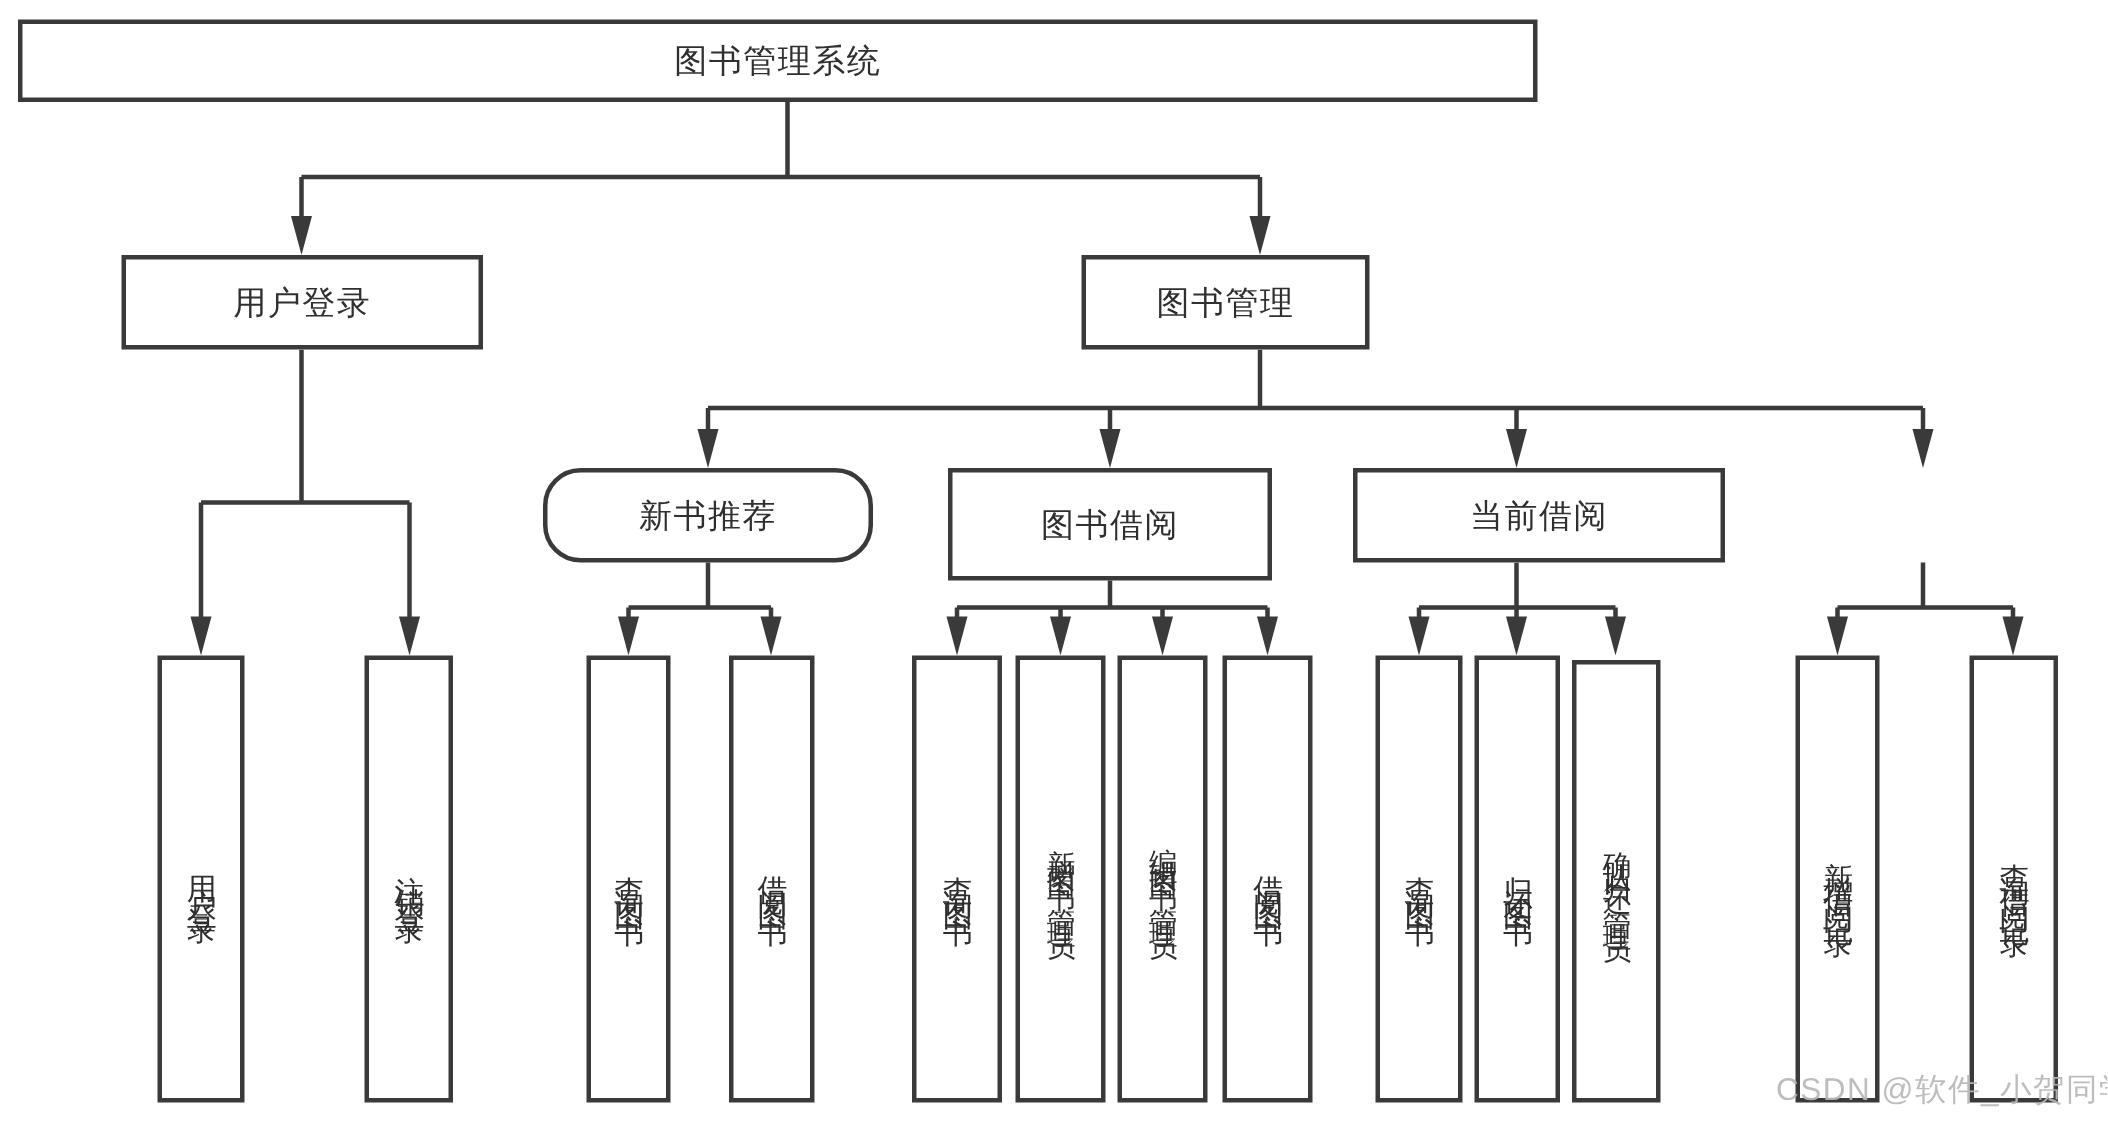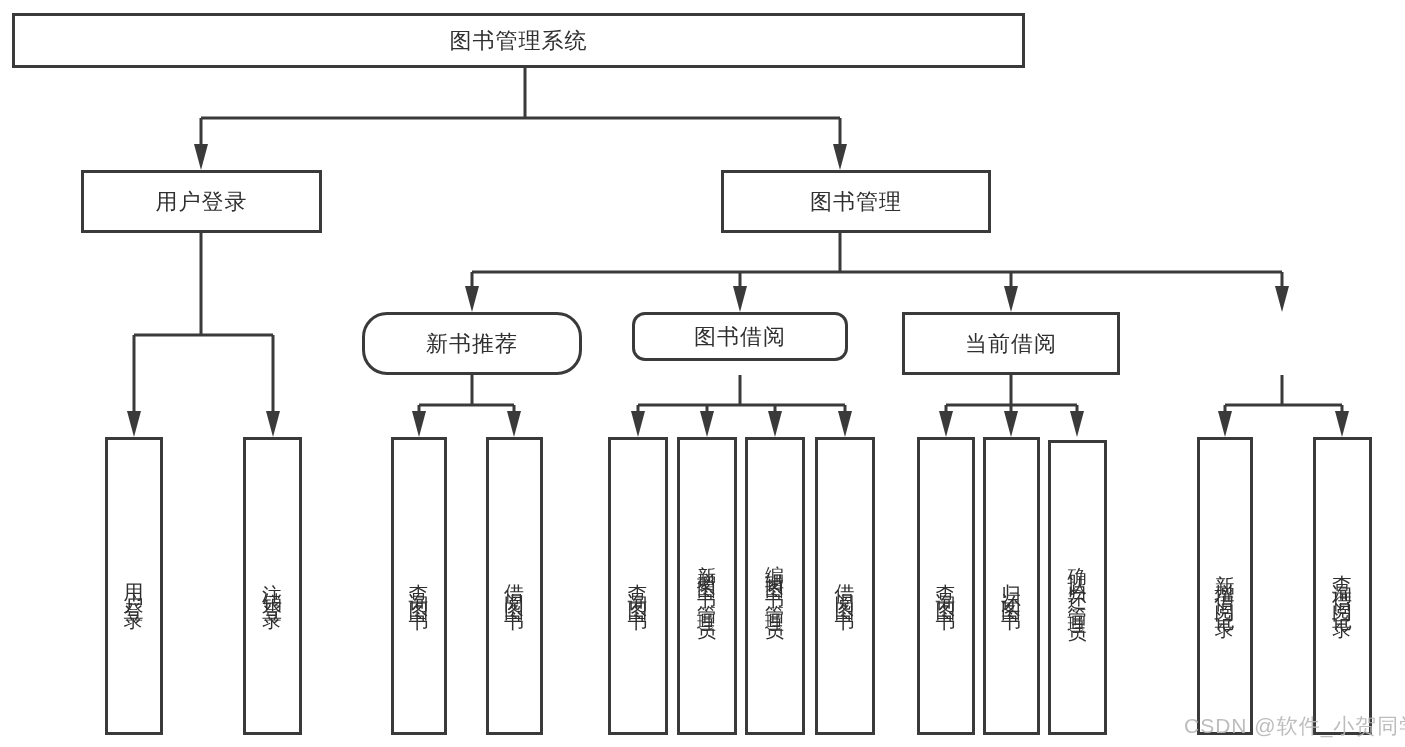--- a/index.html
+++ b/index.html
@@ -74,31 +74,31 @@
     <polygon points="1335,411 1349,411 1342,437"></polygon>
   </svg>
 
   <div class="box h" style="left:12px;top:13px;width:1013px;height:55px;">
     <span>图书管理系统</span>
   </div>
 
   <div class="box h" style="left:81px;top:170px;width:241px;height:63px;">
     <span>用户登录</span>
   </div>
-  <div class="box h" style="left:721px;top:170px;width:270px;height:63px;align-items:center;">
+  <div class="box h" style="left:721px;top:170px;width:192px;height:63px;align-items:center;">
     <span>图书管理</span>
   </div>
 
   <div class="box h" style="left:362px;top:312px;width:220px;height:63px;border-radius:25px;">
     <span>新书推荐</span>
   </div>
-  <div class="box h" style="left:632px;top:312px;width:216px;height:49px;border-radius:13px;">
+  <div class="box h" style="left:632px;top:312px;width:216px;height:75px;">
     <span>图书借阅</span>
   </div>
-  <div class="box h" style="left:902px;top:312px;width:218px;height:63px;">
+  <div class="box h" style="left:902px;top:312px;width:248px;height:63px;">
     <span>当前借阅</span>
   </div>
 
   <div class="box v" style="left:105px;top:437px;width:58px;height:298px;">
     <span>用户登录</span>
   </div>
   <div class="box v" style="left:243px;top:437px;width:59px;height:298px;">
     <span>注销登录</span>
   </div>
 

